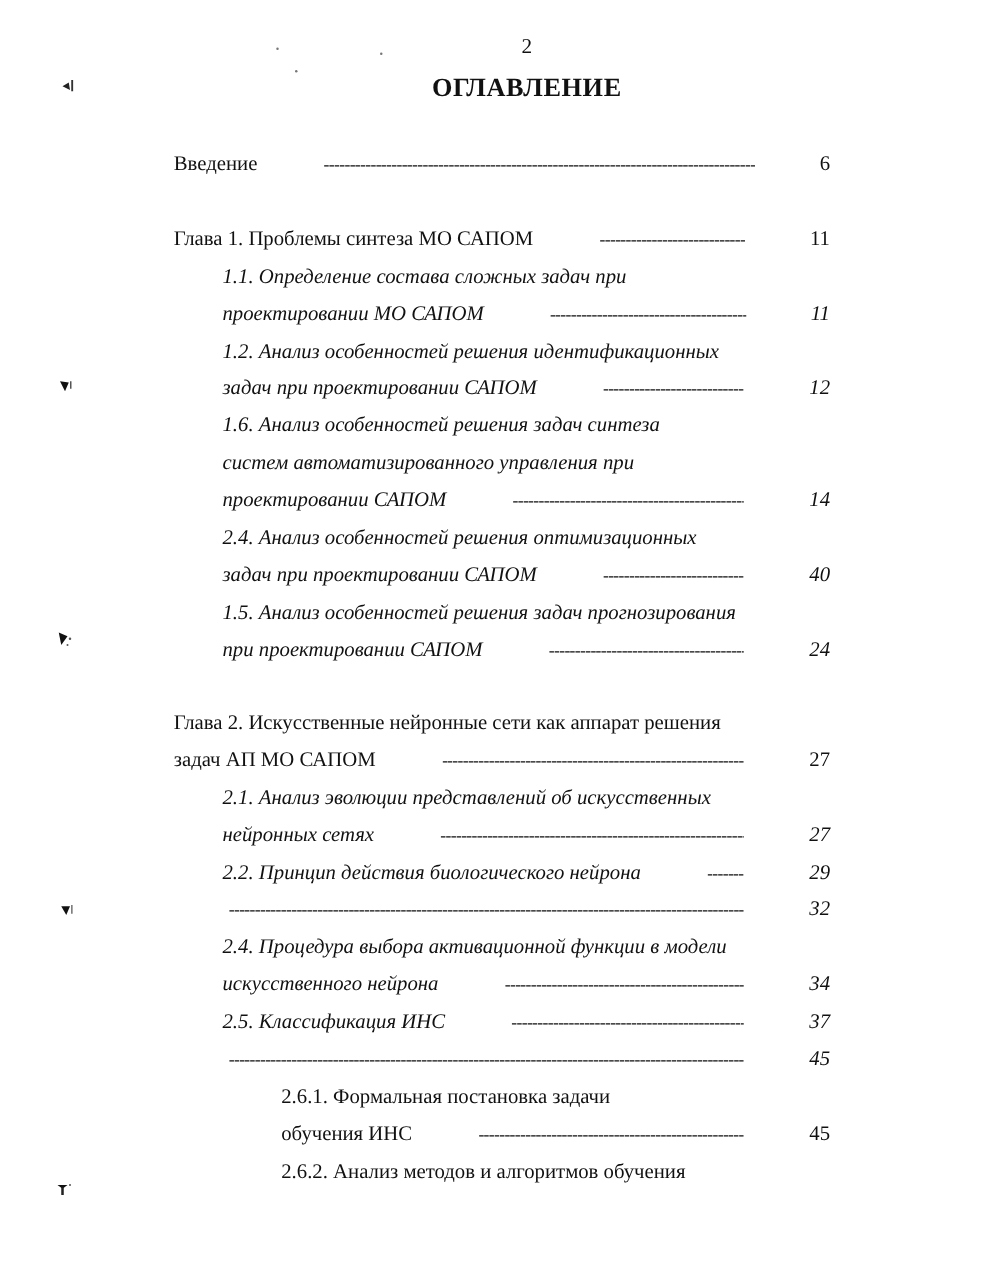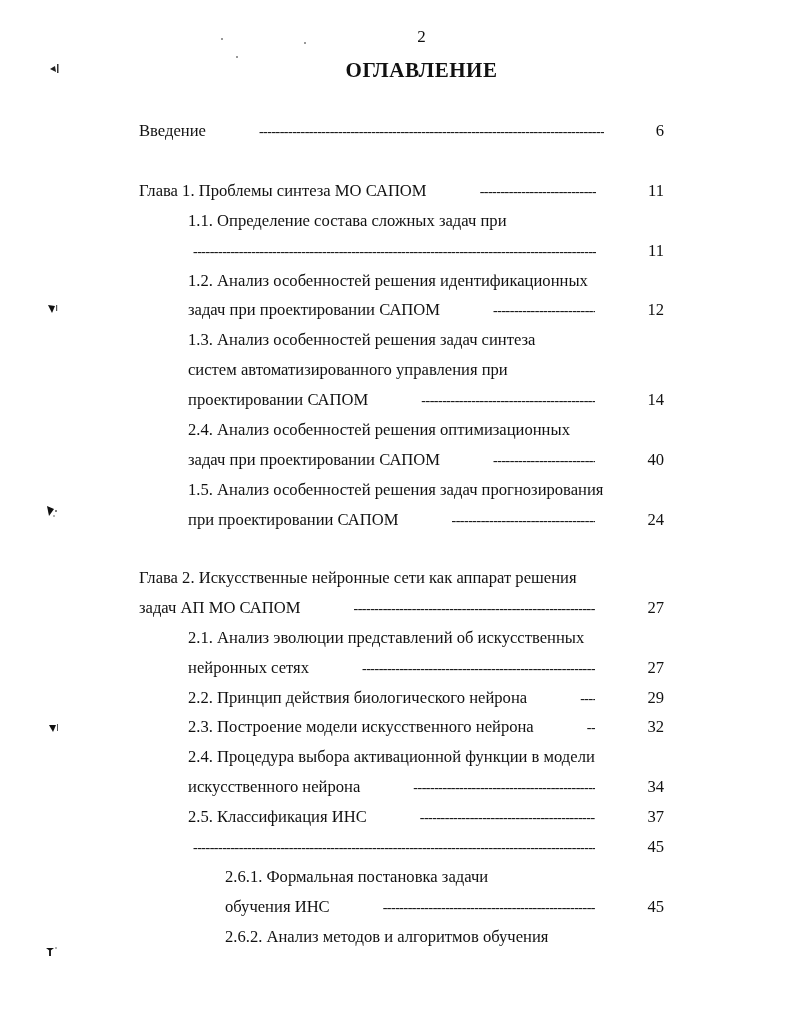--- a/index.html
+++ b/index.html
@@ -59,21 +59,21 @@
       white-space: nowrap;
       margin: 0 4px 0 5px;
       letter-spacing: -0.5px;
       font-size: 14px;
     }
     .line .pg {
       flex: 0 0 auto;
       text-align: right;
     }
     .l0 { left: 139px; }
-    .l1 { left: 188px; }
+    .l1 { left: 178px; font-style: italic; }
     .l2 { left: 225px; }
     .right-edge { right: 127px; gap: 48px; }
     .mark {
       position: absolute;
       width: 10px;
       height: 10px;
     }
     .speck {
       position: absolute;
       width: 2px;
@@ -99,35 +99,36 @@
   <div class="line l0 right-edge" style="top:180px">
     <span class="txt">Глава 1. Проблемы синтеза МО САПОМ</span>
     <span class="dots">--------------------------------------------------------------------------------------------------------------------------------------------------------------------</span>
     <span class="pg">11</span>
   </div>
 
   <div class="line l1" style="top:210px">
     <span class="txt">1.1. Определение состава сложных задач при</span>
   </div>
   <div class="line l1 right-edge" style="top:240px">
+    <span class="txt">проектировании МО САПОМ</span>
     <span class="dots">--------------------------------------------------------------------------------------------------------------------------------------------------------------------</span>
     <span class="pg">11</span>
   </div>
 
   <div class="line l1" style="top:270px">
     <span class="txt">1.2. Анализ особенностей решения идентификационных</span>
   </div>
   <div class="line l1 right-edge" style="top:299px">
     <span class="txt">задач при проектировании САПОМ</span>
     <span class="dots">--------------------------------------------------------------------------------------------------------------------------------------------------------------------</span>
     <span class="pg">12</span>
   </div>
 
   <div class="line l1" style="top:329px">
-    <span class="txt">1.3. Анализ особенностей решения задач синтеза</span>
+    <span class="txt">1.6. Анализ особенностей решения задач синтеза</span>
   </div>
   <div class="line l1" style="top:359px">
     <span class="txt">систем автоматизированного управления при</span>
   </div>
   <div class="line l1 right-edge" style="top:389px">
     <span class="txt">проектировании САПОМ</span>
     <span class="dots">--------------------------------------------------------------------------------------------------------------------------------------------------------------------</span>
     <span class="pg">14</span>
   </div>
 
@@ -167,21 +168,20 @@
     <span class="pg">27</span>
   </div>
 
   <div class="line l1 right-edge" style="top:687px">
     <span class="txt">2.2. Принцип действия биологического нейрона</span>
     <span class="dots">--------------------------------------------------------------------------------------------------------------------------------------------------------------------</span>
     <span class="pg">29</span>
   </div>
 
   <div class="line l1 right-edge" style="top:716px">
-    <span class="txt">2.3. Построение модели искусственного нейрона</span>
     <span class="dots">--------------------------------------------------------------------------------------------------------------------------------------------------------------------</span>
     <span class="pg">32</span>
   </div>
 
   <div class="line l1" style="top:746px">
     <span class="txt">2.4. Процедура выбора активационной функции в модели</span>
   </div>
   <div class="line l1 right-edge" style="top:776px">
     <span class="txt">искусственного нейрона</span>
     <span class="dots">--------------------------------------------------------------------------------------------------------------------------------------------------------------------</span>

